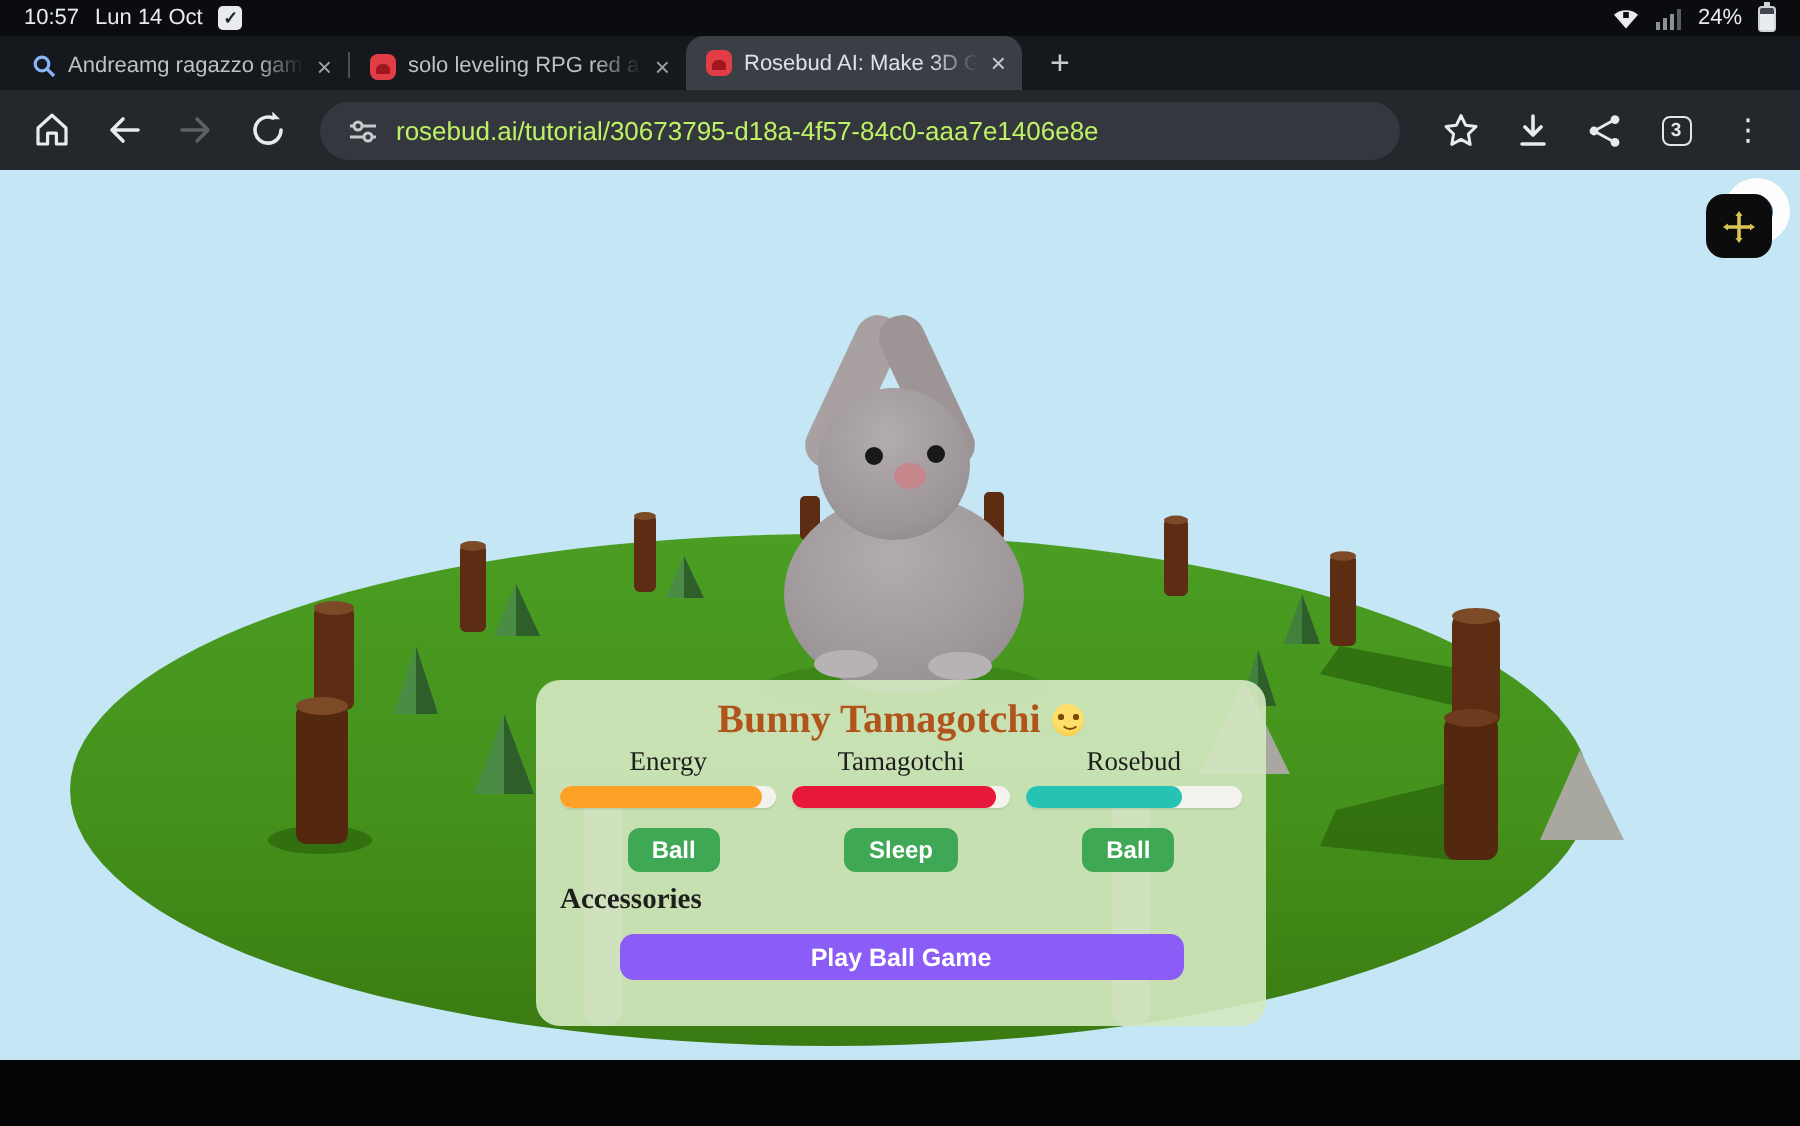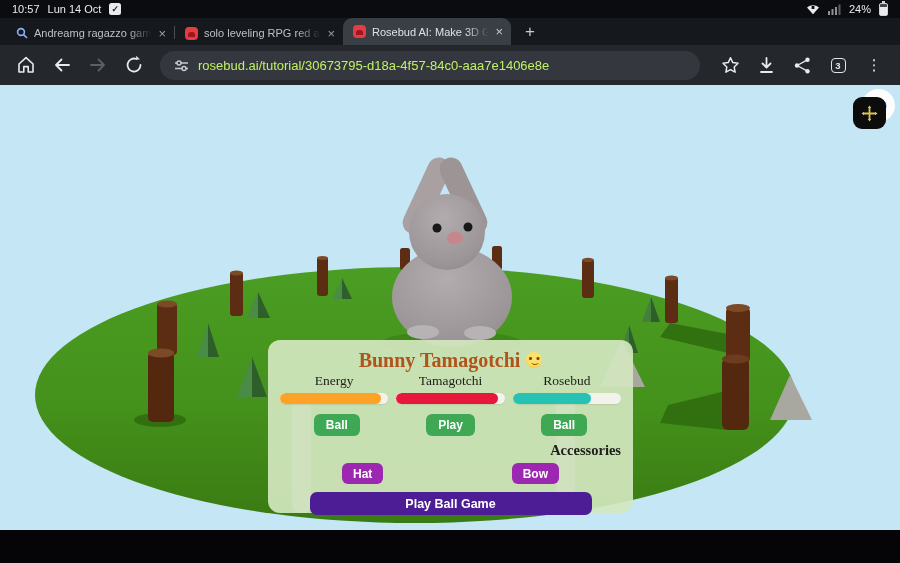--- a/index.html
+++ b/index.html
@@ -69,24 +69,24 @@
     border:1.5px solid #7a4b00; border-top:none; border-left-color:transparent; border-right-color:transparent; border-radius:0 0 8px 8px; }
   .gp-stats { display:grid; grid-template-columns:1fr 1fr 1fr; column-gap:8px; }
   .stat-label { text-align:center; color:#1e1e1c; font-size:13.5px; height:18px; }
   .stat-track { height:11px; background:#f4f2ec; border-radius:6px; overflow:hidden; margin-top:2px;
     box-shadow:0 1px 1px rgba(0,0,0,0.08); }
   .stat-fill { height:100%; border-radius:6px; }
   .gp-actions { display:grid; grid-template-columns:1fr 1fr 1fr; margin-top:10px; }
   .btn { font-family:"Liberation Sans", sans-serif; font-weight:bold; color:#fff; border:none;
     border-radius:6px; cursor:pointer; }
   .btn-action { background:#3fa855; font-size:12px; height:22px; padding:0 12px; justify-self:center; min-width:42px; }
-  .gp-acc-title { text-align:right; color:#1e1e1c; font-weight:bold; font-size:14.5px; margin-top:6px; }
+  .gp-acc-title { text-align:left; color:#1e1e1c; font-weight:bold; font-size:14.5px; margin-top:6px; }
   .gp-acc-row { display:flex; justify-content:space-between; padding:0 62px; margin-top:4px; }
   .btn-acc { background:#9c27b0; font-size:12px; height:21px; padding:0 11px; }
-  .btn-ball { display:block; background:#4c1d95; font-size:12.5px; height:23px; width:282px; margin:8px auto 0; border-radius:7px; }
+  .btn-ball { display:block; background:#8b5cf6; font-size:12.5px; height:23px; width:282px; margin:8px auto 0; border-radius:7px; }
 
   
   .taskbar { position:absolute; left:0; top:530px; width:900px; height:33px; background:#050507;
     display:flex; align-items:center; }
 </style>
 </head>
 <body>
 
 <div class="screen">
 
@@ -338,29 +338,25 @@
         <div class="stat-track">
             <div class="stat-fill fill" style="width: 94%; background: rgb(232, 23, 60);"></div>
           </div>
         <div class="stat-track">
             <div class="stat-fill fill" style="width: 72%; background: rgb(38, 195, 181);"></div>
           </div>
       </div>
 
       <div class="gp-actions">
         <button class="btn btn-action">Ball</button>
-        <button class="btn btn-action">Play</button>
+        <button class="btn btn-action">Sleep</button>
         <button class="btn btn-action">Ball</button>
       </div>
 
       <div class="gp-acc-title">Accessories</div>
-      <div class="gp-acc-row">
-        <button class="btn btn-acc">Hat</button>
-        <button class="btn btn-acc">Bow</button>
-      </div>
 
       <button class="btn btn-ball">Play Ball Game</button>
     </div>
   </div>
 
   <div class="taskbar">
     
 
     
 

